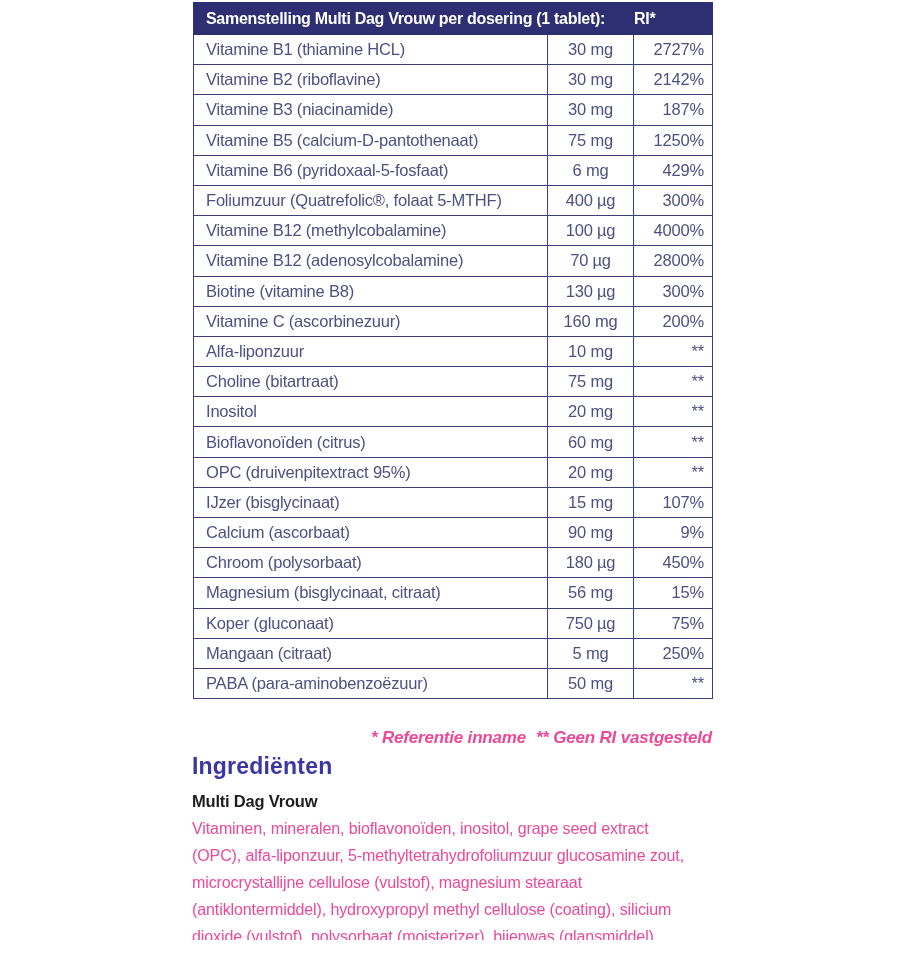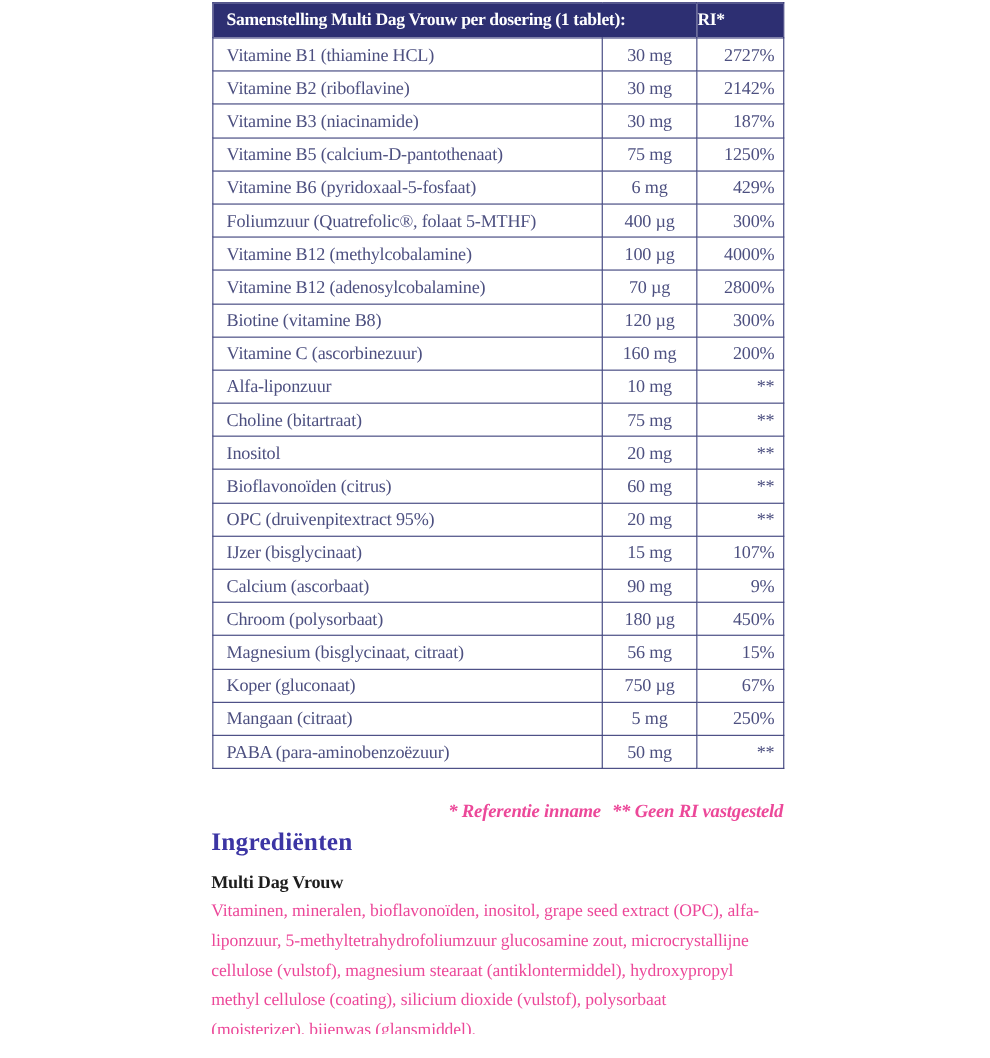--- a/index.html
+++ b/index.html
@@ -7,21 +7,20 @@
     padding: 0;
     background: #ffffff;
     font-family: "Liberation Sans", sans-serif;
   }
   .sheet {
     position: relative;
     width: 900px;
     height: 940px;
     background: #ffffff;
     overflow: hidden;
-    font-family: Liberation Serif, serif;
   }
   
   table.supplement-table {
     position: absolute;
     left: 193px;
     top: 2px;
     width: 519px;
     border-collapse: collapse;
     table-layout: fixed;
     color: #4d5080;
@@ -161,21 +160,21 @@
     </tr>
 
     <tr>
       <td class="name-cell">Vitamine B12 (adenosylcobalamine)</td>
       <td class="amount-cell">70 µg</td>
       <td class="ri-value-cell">2800%</td>
     </tr>
 
     <tr>
       <td class="name-cell">Biotine (vitamine B8)</td>
-      <td class="amount-cell">120 µg</td>
+      <td class="amount-cell">130 µg</td>
       <td class="ri-value-cell">300%</td>
     </tr>
 
     <tr>
       <td class="name-cell">Vitamine C (ascorbinezuur)</td>
       <td class="amount-cell">160 mg</td>
       <td class="ri-value-cell">200%</td>
     </tr>
 
     <tr>
@@ -228,21 +227,21 @@
 
     <tr>
       <td class="name-cell">Magnesium (bisglycinaat, citraat)</td>
       <td class="amount-cell">56 mg</td>
       <td class="ri-value-cell">15%</td>
     </tr>
 
     <tr>
       <td class="name-cell">Koper (gluconaat)</td>
       <td class="amount-cell">750 µg</td>
-      <td class="ri-value-cell">67%</td>
+      <td class="ri-value-cell">75%</td>
     </tr>
 
     <tr>
       <td class="name-cell">Mangaan (citraat)</td>
       <td class="amount-cell">5 mg</td>
       <td class="ri-value-cell">250%</td>
     </tr>
 
     <tr>
       <td class="name-cell">PABA (para-aminobenzoëzuur)</td>

